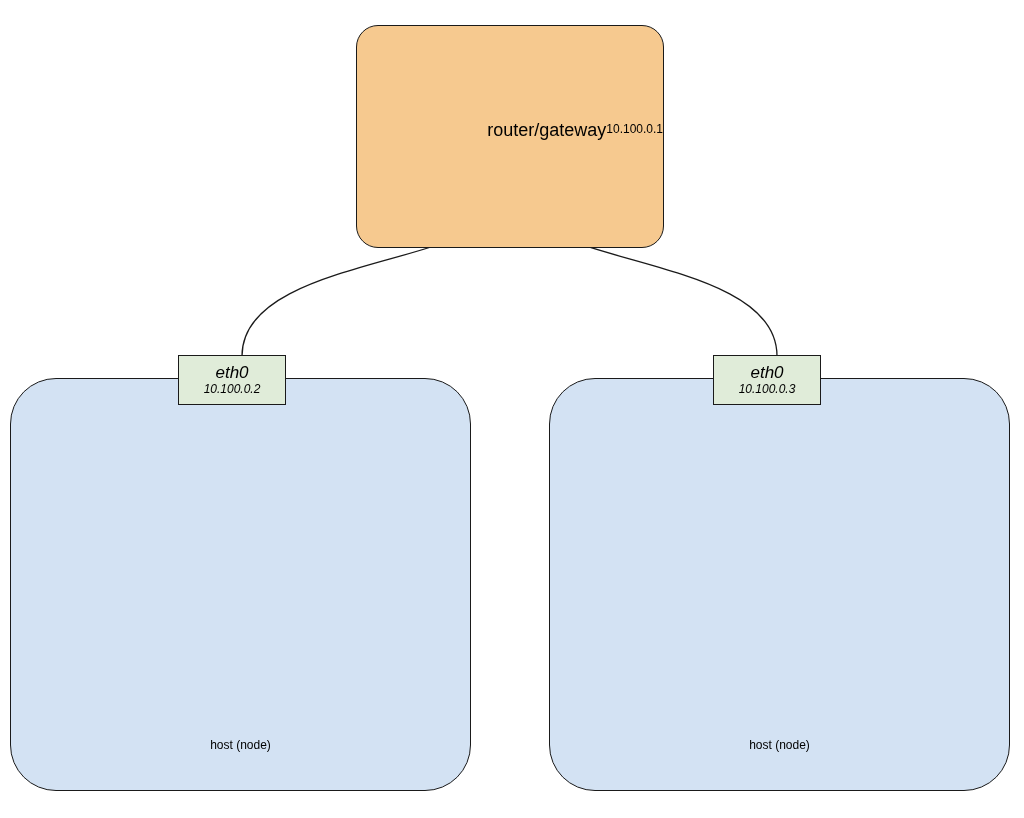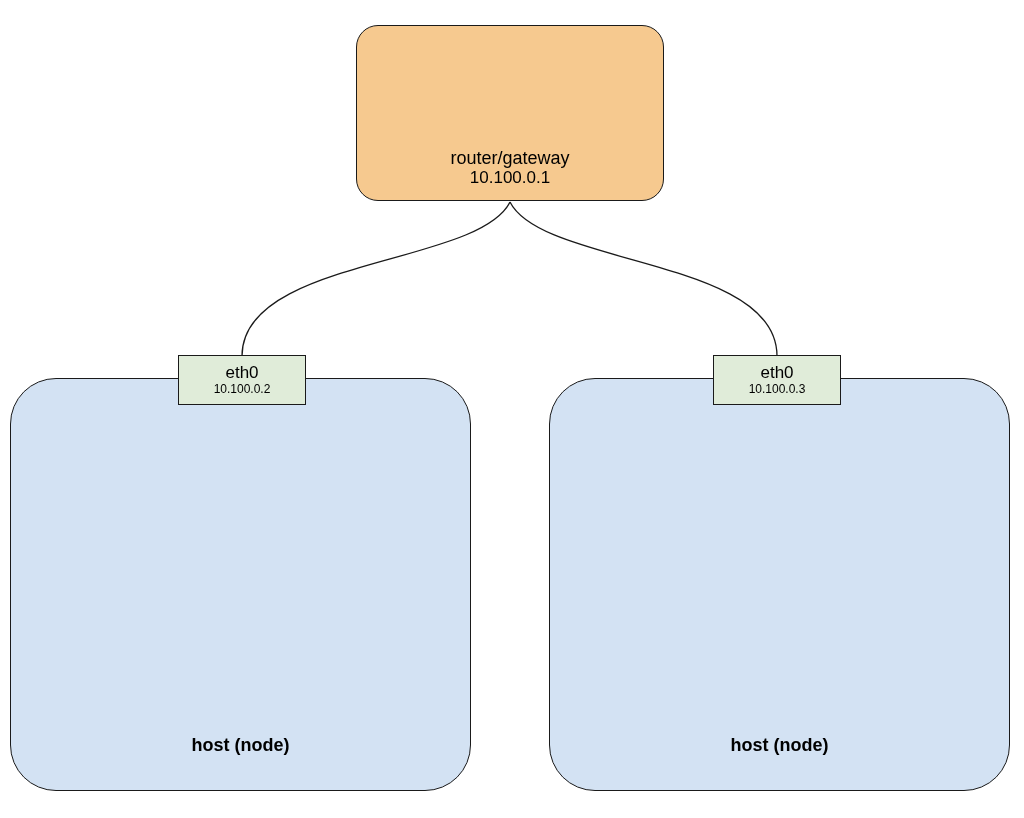--- a/index.html
+++ b/index.html
@@ -31,68 +31,68 @@
   }
   .node {
     position: absolute;
     box-sizing: border-box;
     border: 1px solid var(--border, #1a1a1a);
   }
   .router {
     left: 356px;
     top: 25px;
     width: 308px;
-    height: 176px;
+    height: 223px;
     border-radius: 22px;
     background: var(--router-fill, #f6c98f);
     display: flex;
-    flex-direction: column;
+    flex-direction: row;
     justify-content: flex-end;
     align-items: center;
     padding-bottom: 14px;
   }
   .node-label {
     font-size: 18px;
     line-height: 22px;
   }
   .node-ip {
-    font-size: 17px;
+    font-size: 12px;
     line-height: 17px;
   }
   .host {
     background: var(--host-fill, #d3e2f3);
     border-radius: 46px;
     top: 378px;
     width: 461px;
     height: 413px;
     display: flex;
     flex-direction: column;
     justify-content: flex-end;
     align-items: center;
     padding-bottom: 34px;
   }
   .host-left  { left: 10px; }
   .host-right { left: 549px; }
   .host-label {
-    font-size: 18px;
+    font-size: 12px;
     line-height: 22px;
-    font-weight: bold;
   }
   .iface {
     position: absolute;
     box-sizing: border-box;
     top: 355px;
-    width: 128px;
+    width: 108px;
     height: 50px;
     background: var(--interface-fill, #e0ecd9);
     border: 1px solid var(--border, #1a1a1a);
     display: flex;
     flex-direction: column;
     justify-content: center;
     align-items: center;
+    font-style: italic;
   }
   .iface-left  { left: 178px; }
   .iface-right { left: 713px; }
   .iface-name {
     font-size: 17px;
     line-height: 19px;
   }
   .iface-ip {
     font-size: 12px;
     line-height: 15px;

